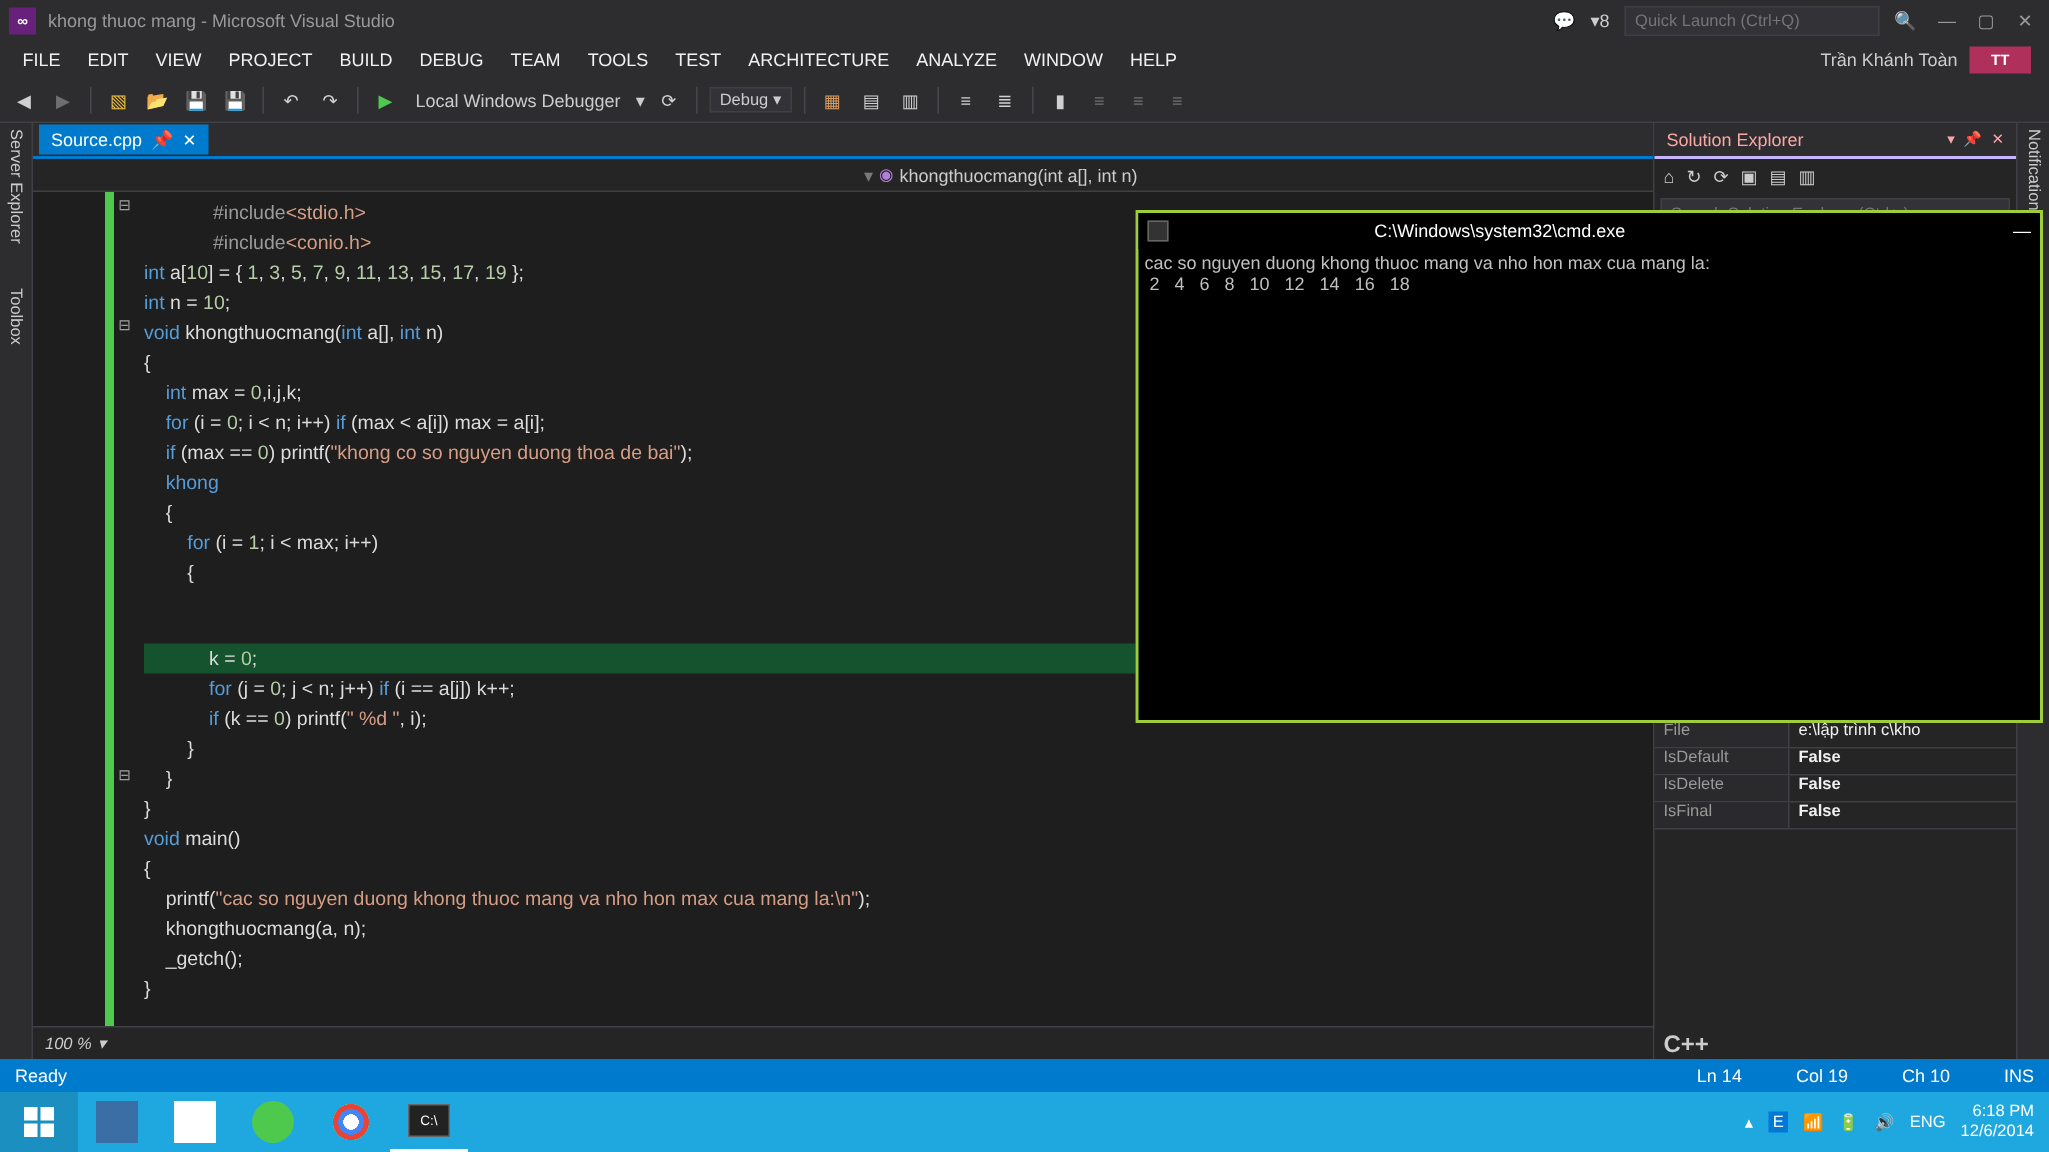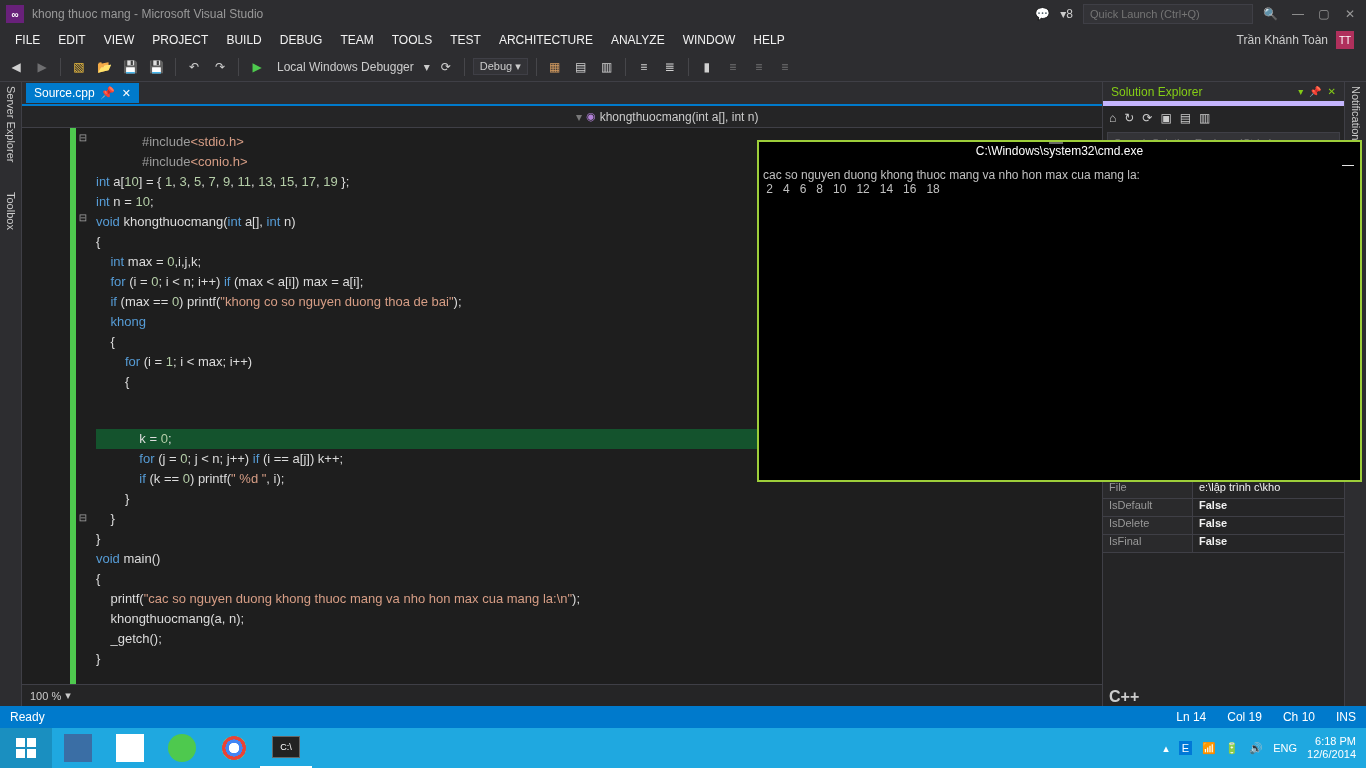--- a/index.html
+++ b/index.html
@@ -8,21 +8,21 @@
 .titlebar { height:28px; background:#2d2d30; display:flex; align-items:center; padding:0 6px; font-size:12px; color:#999; }
 .titlebar .vs-logo { width:18px; height:18px; background:#68217a; margin-right:8px; display:flex; align-items:center; justify-content:center; color:#fff; font-size:10px; font-weight:bold; }
 .titlebar-right { margin-left:auto; display:flex; align-items:center; gap:10px; }
 .notif-count { color:#ccc; font-size:12px; }
 .quick-launch { width:170px; height:20px; background:#333337; border:1px solid #3f3f46; color:#999; font-size:11px; padding:0 6px; }
 .win-btns { display:flex; gap:6px; color:#999; }
 .win-btn { width:20px; text-align:center; cursor:pointer; }
 .menubar { height:24px; display:flex; align-items:center; padding:0 6px; font-size:12px; color:#f1f1f1; }
 .menubar .menu-item { padding:0 9px; cursor:pointer; }
 .menubar-right { margin-left:auto; display:flex; align-items:center; gap:8px; padding-right:6px; }
-.user-badge { width:18px; height:18px; background:#b0305c; color:#fff; font-size:10px; display:flex; align-items:center; justify-content:center; }
+.user-badge { width:41px; height:18px; background:#b0305c; color:#fff; font-size:10px; display:flex; align-items:center; justify-content:center;font-weight:bold; }
 .toolbar { height:30px; display:flex; align-items:center; padding:0 6px; gap:6px; border-bottom:1px solid #3f3f46; font-size:12px; color:#ccc; }
 .tb-btn { width:20px; height:20px; display:flex; align-items:center; justify-content:center; color:#d0d0d0; cursor:pointer; }
 .tb-sep { width:1px; height:18px; background:#46464a; margin:0 2px; }
 .tb-play { color:#4ec94e; }
 .debug-label { color:#ccc; padding:0 4px; }
 .debug-combo { background:#333337; border:1px solid #3f3f46; padding:1px 6px; color:#ccc; font-size:11px; }
 .main-area { flex:1; display:flex; overflow:hidden; }
 .left-rail { width:22px; background:#2d2d30; border-right:1px solid #3f3f46; display:flex; flex-direction:column; align-items:center; padding-top:4px; gap:30px; }
 .rail-tab { writing-mode:vertical-rl; font-size:11px; color:#ccc; cursor:pointer; }
 .editor-col { flex:1; display:flex; flex-direction:column; overflow:hidden; position:relative; }
@@ -32,42 +32,42 @@
 .scope-bar { height:22px; background:#252526; display:flex; align-items:center; font-size:12px; border-bottom:1px solid #3f3f46; }
 .scope-left { flex:1; padding:0 14px; color:#ef4444;margin-top:44px; }
 .scope-right { flex:1; padding:0 10px; color:#ccc; display:flex; align-items:center; gap:4px; }
 .cube-ico { color:#b180d7; font-size:11px; }
 .code-area { flex:1; background:#1e1e1e; display:flex; overflow:hidden; font-family:Consolas,monospace; font-size:13px; line-height:20px; position:relative; }
 .gutter { width:48px; background:#1e1e1e; border-right:0; }
 .margin-bar { width:6px; background:#4ec94e; }
 .code-text { flex:1; padding:4px 0 4px 6px; white-space:pre; color:#dcdcdc; overflow:hidden; }
 .kw { color:#569cd6; } .str { color:#d69d85; } .num { color:#b5cea8; } .pp { color:#9b9b9b;margin-left:46px; }
 .collapse-col { width:14px; text-align:center; color:#a0a0a0; font-size:10px; }
-.zoom-row { height:22px; background:#252526; display:flex; align-items:center; padding:0 8px; font-size:11px; color:#ccc; border-top:1px solid #3f3f46; }
+.zoom-row { height:22px; background:#252526; display:flex; align-items:center; padding:0 8px; font-size:11px; color:#ccc; border-top:1px solid #3f3f46;font-style:italic; }
 .right-col { width:242px; display:flex; flex-direction:column; border-left:1px solid #3f3f46; background:#252526; }
-.panel-hdr { height:24px; background:#2d2d30; display:flex; align-items:center; padding:0 8px; font-size:12px; color:#84cc16; border-bottom:5px solid #c4b5fd;text-align:center; }
+.panel-hdr { height:24px; background:#2d2d30; display:flex; align-items:center; padding:0 8px; font-size:12px; color:#fca5a5; border-bottom:2px solid #c4b5fd;text-align:center; }
 .panel-hdr .hdr-icons { margin-left:auto; display:flex; gap:6px; font-size:10px; }
 .se-toolbar { height:24px; display:flex; align-items:center; gap:8px; padding:0 6px; font-size:12px; color:#ccc; }
 .se-search { height:22px; margin:2px 4px; }
 .se-search input { width:100%; height:100%; background:#333337; border:1px solid #3f3f46; color:#999; font-size:11px; padding:0 6px; }
 .se-tree { flex:0 0 auto; padding:4px 6px; font-size:12px; color:#ccc; }
 .se-item { display:flex; align-items:center; gap:4px; padding:2px 0; }
 .sln-ico { width:14px; height:14px; background:#d16969; }
 .props-panel { flex:1; display:flex; flex-direction:column; border-top:1px solid #3f3f46; margin-top:280px; }
 .prop-grid { flex:1; font-size:11px; overflow:hidden; }
 .prop-row { display:flex; height:18px; border-bottom:1px solid #3f3f46; }
 .prop-k { width:90px; padding:0 6px; color:#999; background:#2a2a2c; border-right:1px solid #3f3f46; }
 .prop-v { flex:1; padding:0 6px; color:#f1f1f1; }
 .prop-cat { height:20px; padding:2px 6px; color:#ccc; font-weight:bold; background:#252526; }
 .right-rail { width:22px; background:#2d2d30; border-left:1px solid #3f3f46; display:flex; flex-direction:column; align-items:center; padding-top:4px; }
 .right-rail .rail-tab { writing-mode:vertical-rl; font-size:11px; color:#ccc; }
 .statusbar { height:22px; background:#007acc; color:#fff; display:flex; align-items:center; font-size:12px; padding:0 10px; }
-.statusbar .sb-right { margin-left:auto; display:flex; gap:21px; }
+.statusbar .sb-right { margin-left:auto; display:flex; gap:36px; }
 .cmd-window { position:absolute; left:757px; top:140px; width:605px; height:342px; background:#000; border:2px solid #9dce3a; z-index:50; display:flex; flex-direction:column; font-family:"Lucida Console",monospace; font-size:12px; }
-.cmd-title { height:24px; background:#000; color:#fff; display:flex; align-items:center; padding:0 6px; font-size:12px; font-family:"Segoe UI";flex-direction:column; }
+.cmd-title { height:24px; background:#000; color:#fff; display:flex; align-items:center; padding:0 6px; font-size:12px; font-family:"Segoe UI"; }
 .cmd-title .cmd-ico { width:14px; height:14px; margin-right:8px; background:#333; border:1px solid #666; }
 .cmd-title .cmd-min { margin-left:auto; cursor:pointer; }
 .cmd-body { flex:1; padding:2px 4px; color:#c0c0c0; white-space:pre; font-size:12px; line-height:14px; }
 .taskbar { position:fixed; bottom:0; left:0; width:1366px; height:40px; background:#1fa8e0; display:flex; align-items:center; z-index:100; }
 .task-btn { width:52px; height:40px; display:flex; align-items:center; justify-content:center; cursor:pointer; }
 .task-btn.start { background:#1a8fc0; }
 .task-btn .ico-box { width:28px; height:28px; background:#fff; }
 .start-ico { width:20px; height:20px; display:grid; grid-template-columns:1fr 1fr; grid-template-rows:1fr 1fr; gap:2px; }
 .start-ico div { background:#fff; }
 .task-vs { background:#68217a; }

